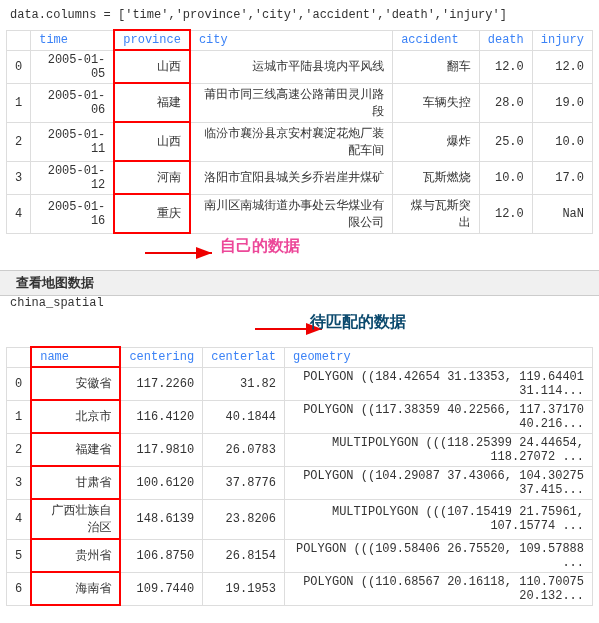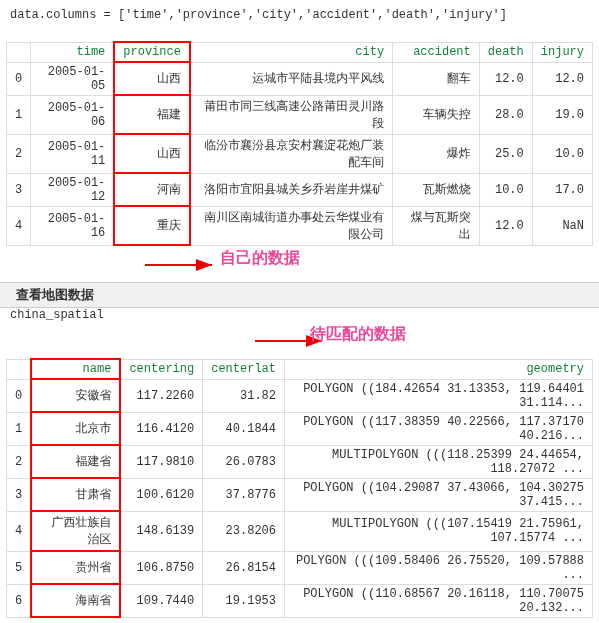--- a/index.html
+++ b/index.html
@@ -5,21 +5,21 @@
     * { box-sizing: border-box; margin: 0; padding: 0; }
     body {
       font-family: 'Courier New', Courier, monospace;
       font-size: 12px;
       background: #fff;
       color: #333;
       width: 599px;
     }
 
     .code-section {
-      padding: 6px 10px 16px 10px;
+      padding: 6px 10px 4px 10px;
       color: #444;
       font-size: 12px;
       line-height: 1.6;
     }
 
     .code-line {
       color: #333;
     }
 
     .dataframe-wrapper {
@@ -29,25 +29,25 @@
 
     table.df {
       border-collapse: collapse;
       width: 100%;
       font-size: 12px;
       font-family: 'Courier New', Courier, monospace;
     }
 
     table.df th {
       background: #fff;
-      text-align: right;
+      text-align: left;
       padding: 2px 8px;
       border: 1px solid #ddd;
       font-weight: normal;
-      color: #15803d;
+      color: #3b82f6;
     }
 
     table.df td {
       padding: 2px 8px;
       border: 1px solid #ddd;
       text-align: right;
       color: #333;
     }
 
     table.df td.idx {
@@ -89,21 +89,21 @@
 
     .annotation-area-2 {
       position: relative;
       height: 34px;
     }
 
     .annotation-text-2 {
       position: absolute;
       left: 310px;
       top: 2px;
-      color: #ec4899;
+      color: #0c4a6e;
       font-size: 16px;
       font-family: 'Microsoft YaHei', Arial, sans-serif;
       font-weight: bold;
     }
 
     .china-spatial-label {
       padding: 0 10px;
       font-size: 12px;
       color: #333;
       font-family: 'Courier New', Courier, monospace;

